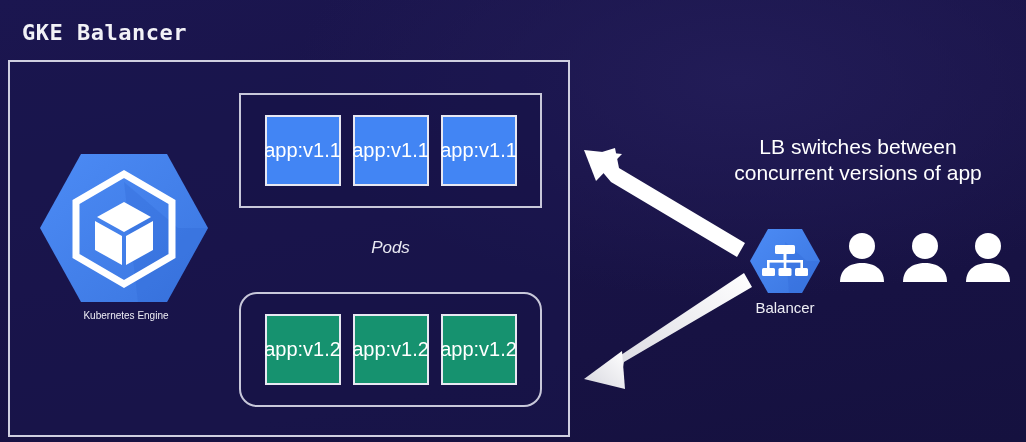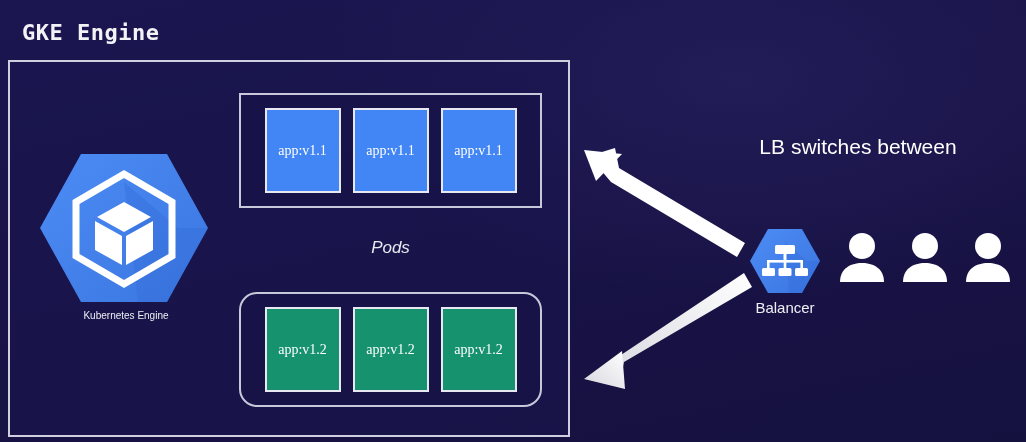--- a/index.html
+++ b/index.html
@@ -87,29 +87,28 @@
     position: absolute;
     left: 0; right: 0; top: 0; bottom: 0;
     display: flex;
     align-items: center;
     justify-content: center;
     gap: 12px;
   }
 
   .pod {
     width: 76px;
-    height: 85px;
+    height: 71px;
     border: 2px solid #e8e8f2;
     display: flex;
     align-items: center;
     justify-content: center;
-    font-size: 14px;
+    font-size: 20px;
     color: #ffffff;
     white-space: nowrap;
-    font-family: Liberation Serif, serif;
   }
   .pod.v11 { background: #4285f4; }
   .pod.v12 { background: #16926f; }
 
   .pods-label {
     position: absolute;
     left: 239px;
     top: 238px;
     width: 303px;
     text-align: center;
@@ -174,21 +173,21 @@
     display: flex;
     gap: 15px;
   }
   .user-icon { width: 48px; height: 50px; }
 </style>
 </head>
 <body>
 
 <div id="stage">
 
-  <div class="cluster-title">GKE Engine</div>
+  <div class="cluster-title">GKE Balancer</div>
 
   <div class="cluster-box"></div>
 
   <div class="engine-group">
     <svg class="engine-hex" viewBox="0 0 172 152">
       <defs>
         <linearGradient id="hexShade" x1="0" y1="0" x2="1" y2="1">
           <stop offset="0%" stop-color="#4c8bf5"></stop>
           <stop offset="100%" stop-color="#3b76e0"></stop>
         </linearGradient>
@@ -239,20 +238,21 @@
     </g>
 
     <g>
       <polygon fill="url(#arrowGrad)" points="164,133 172,147 44,222 40,242 14,233"></polygon>
       <polygon fill="url(#arrowGrad)" points="4,239 42,211 45,249"></polygon>
     </g>
   </svg>
 
   <div class="annotation">
     <div>LB switches between</div>
+    <div>concurrent versions of app</div>
   </div>
 
   <div class="lb-group">
     <svg class="lb-hex" viewBox="0 0 72 66">
       <defs>
         <linearGradient id="lbHexShade" x1="0" y1="0" x2="1" y2="1">
           <stop offset="0%" stop-color="#4c8bf5"></stop>
           <stop offset="100%" stop-color="#3b76e0"></stop>
         </linearGradient>
       </defs>

